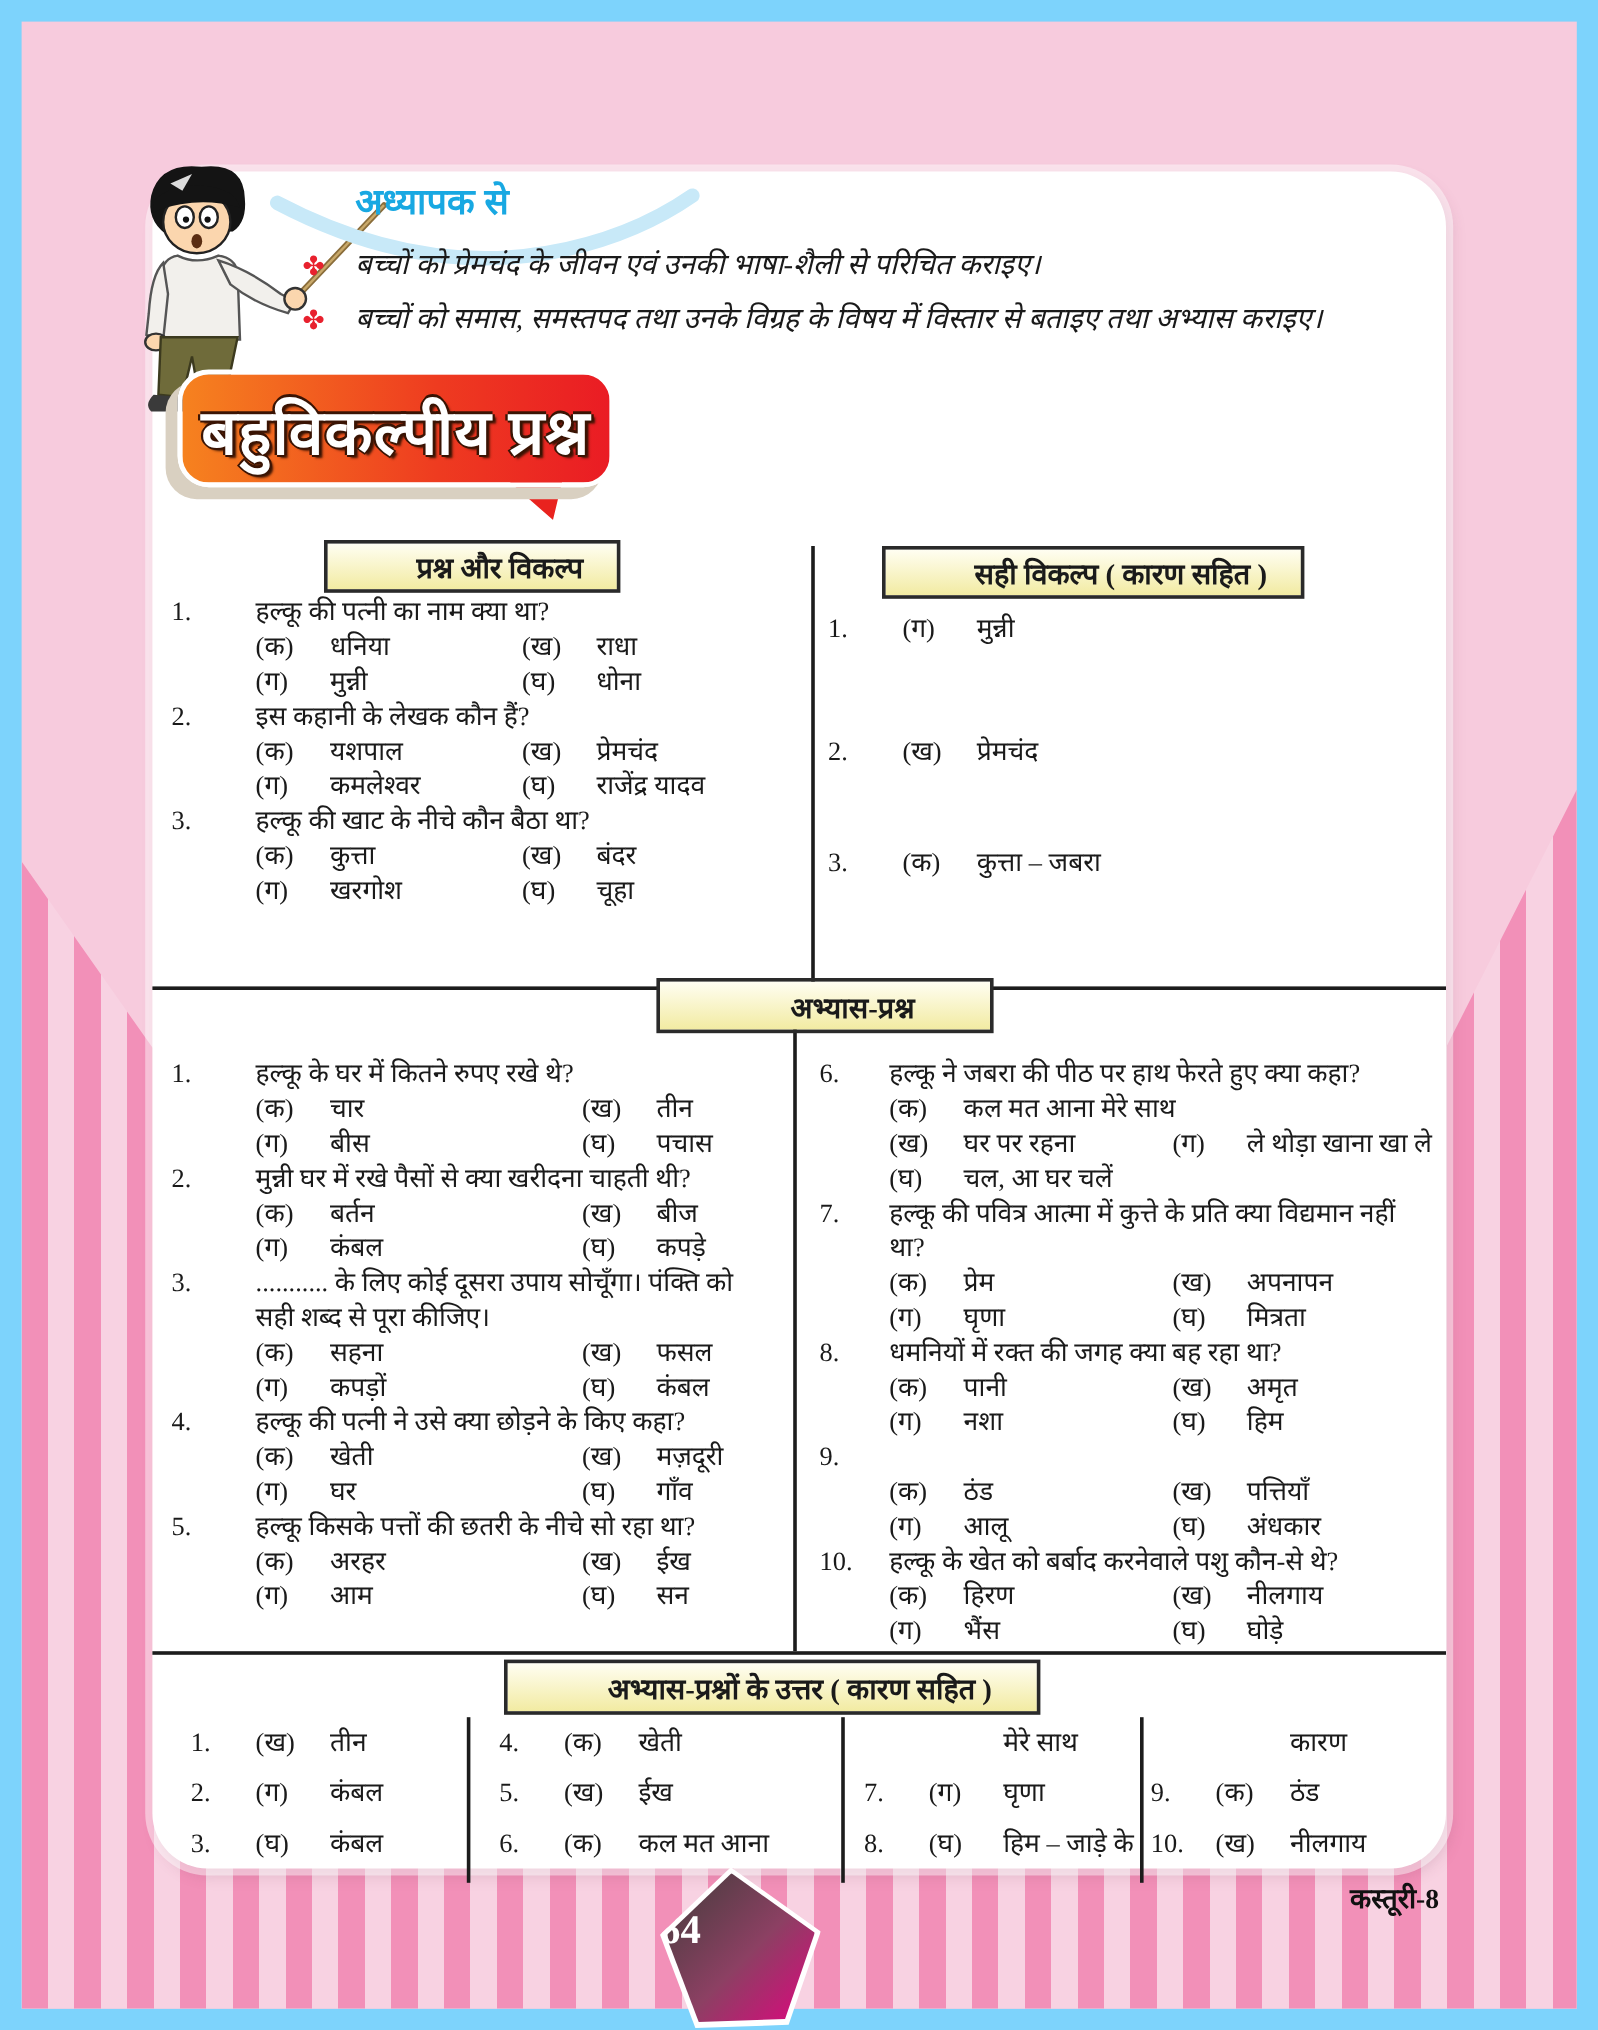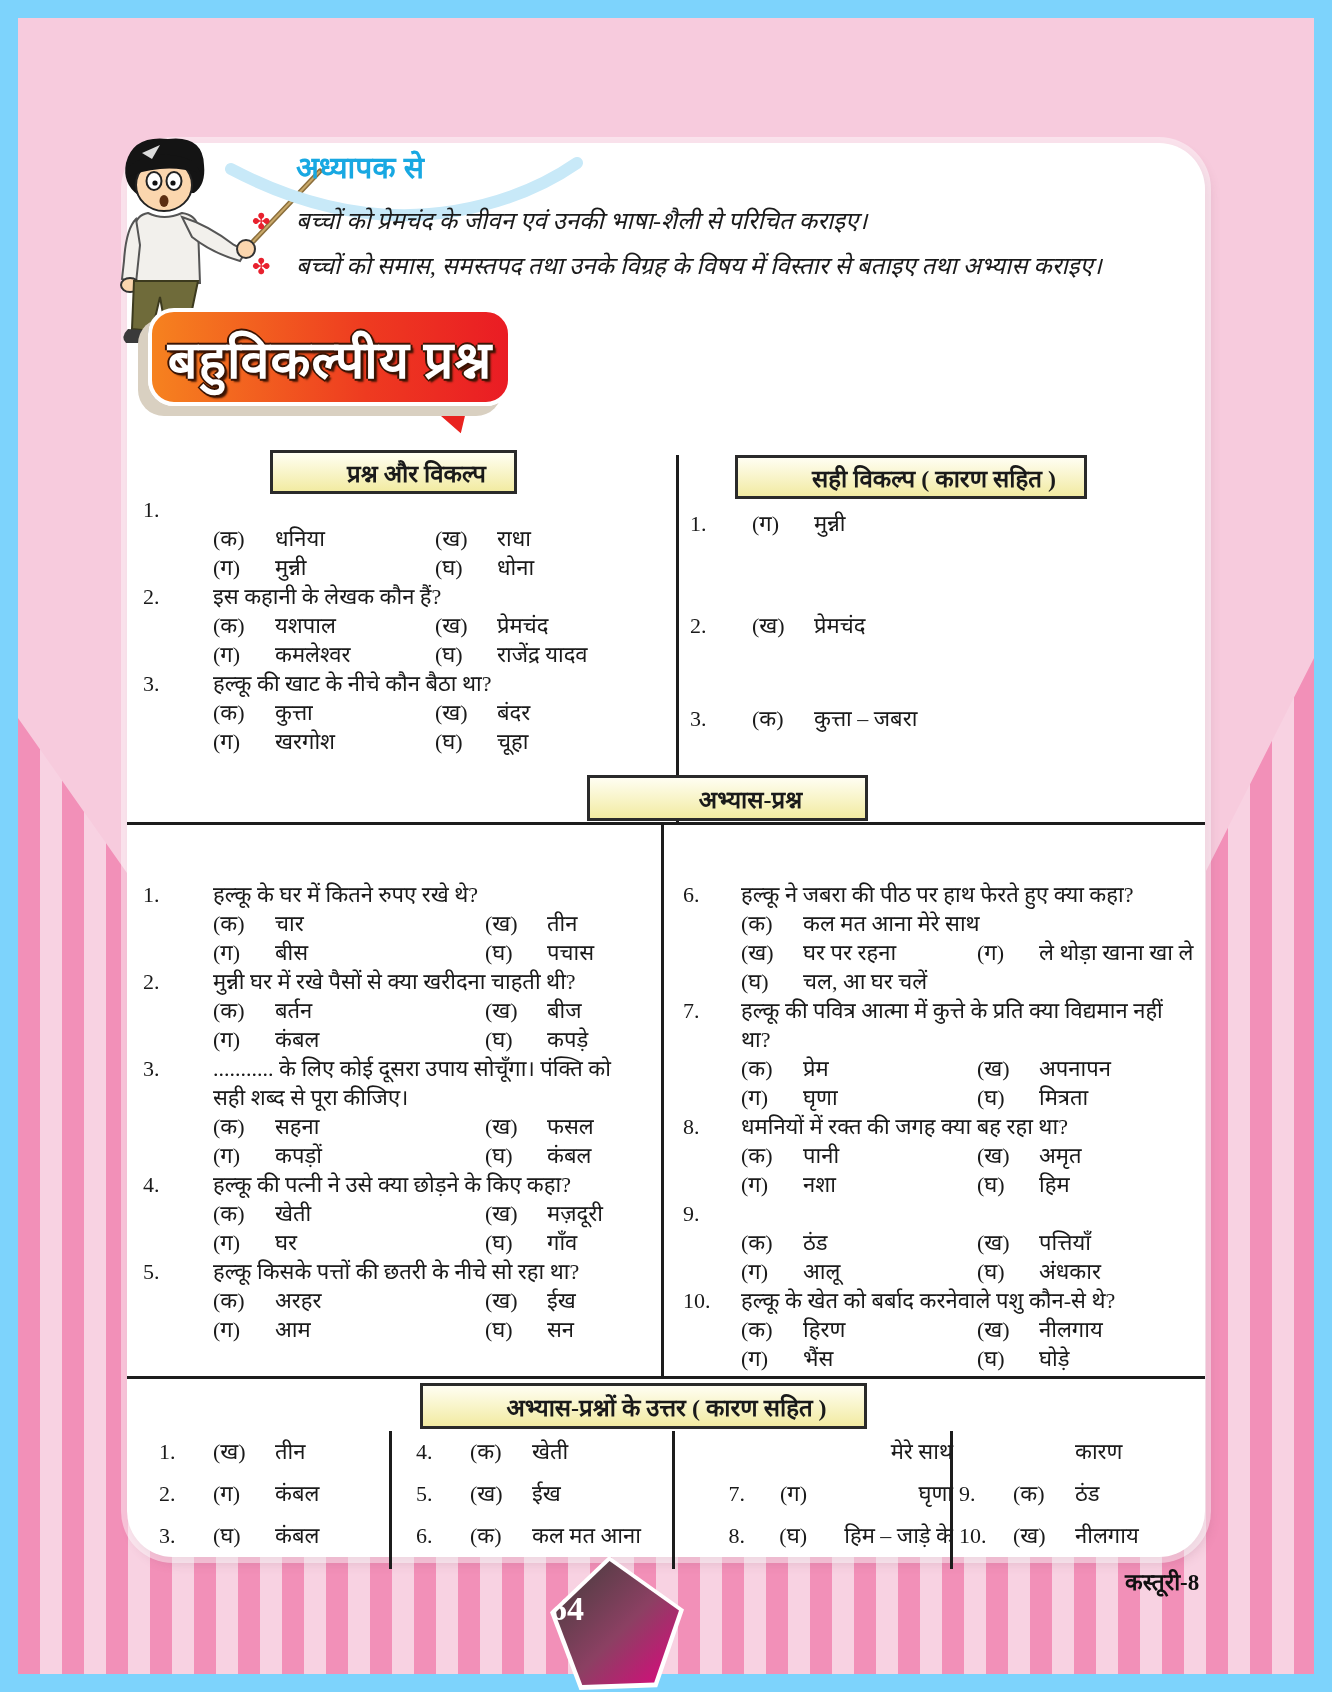--- a/index.html
+++ b/index.html
@@ -28,21 +28,21 @@
                  background:linear-gradient(90deg,#f6821f 0%,#ee3b20 60%,#ea1c24 100%);
                  border:4px solid #ffffff;border-radius:26px;
                  box-shadow:-10px 10px 0 #d9d0c1;display:flex;align-items:center;justify-content:center;}
   .banner-title{color:#ffffff;font-weight:bold;font-size:52px;letter-spacing:1px;
                 text-shadow:2px 0 #3a1404,-2px 0 #3a1404,0 2px #3a1404,0 -2px #3a1404,3px 3px 2px #3a1404;}
   
   .ybox{position:absolute;background:linear-gradient(#fffef2,#f2eba2);border:3px solid #2a2a2a;
         display:flex;align-items:center;justify-content:center;font-weight:bold;font-size:24px;z-index:3;padding-left:46px;}
   .ybox-mcq-left{left:143px;top:307px;width:195px;height:38px;}
   .ybox-mcq-right{left:608px;top:312px;width:300px;height:38px;}
-  .ybox-practice{left:420px;top:632px;width:229px;height:40px;margin-left:40px;}
+  .ybox-practice{left:420px;top:672px;width:229px;height:40px;}
   .ybox-answers{left:293px;top:1240px;width:395px;height:40px;}
   
   .vline{position:absolute;width:3px;background:#1c1c1c;}
   .hline{position:absolute;height:3px;background:#1c1c1c;left:0;width:1078px;}
   .vline-1{left:549px;top:312px;height:367px;}
   .hline-1{top:679px;}
   .vline-2{left:534px;top:682px;height:551px;}
   .hline-2{top:1233px;}
   
   .qcol{position:absolute;font-size:22px;line-height:29px;}
@@ -59,21 +59,21 @@
   .mcq-ans{position:absolute;left:563px;top:366px;width:500px;font-size:22px;line-height:29px;}
   .ans-item{display:grid;grid-template-columns:62px 62px 1fr;}
   .mcq-ans .ans-item:nth-child(2){margin-top:73px;}
   .mcq-ans .ans-item:nth-child(3){margin-top:64px;}
   
   .ans-col{position:absolute;top:1288px;height:138px;font-size:22px;}
   .ans-col .ans-item{line-height:42px;grid-template-columns:54px 62px 1fr;}
   .ac-0{left:8px;width:254px;padding-left:24px;}
   .ac-1{left:262px;width:283px;}
   .ac-1 .ans-item{padding-left:24px;}
-  .ac-2{left:545px;width:278px;text-align:right;}
+  .ac-2{left:574px;width:278px;}
   .ac-2 .ans-item{padding-left:16px;}
   .ac-3{left:823px;width:247px;}
   .ac-3 .ans-item{padding-left:6px;}
   .ac-1,.ac-2,.ac-3{border-left:3px solid #1c1c1c;}
   
   .page-badge{position:absolute;left:550px;top:1556px;width:134px;height:134px;
               clip-path:polygon(44% 0%,100% 40%,80% 98%,22% 100%,0% 42%);background:#ffffff;z-index:5;}
   .badge-inner{position:absolute;left:5px;top:5px;right:5px;bottom:5px;
                clip-path:polygon(44% 0%,100% 40%,80% 98%,22% 100%,0% 42%);
                background:linear-gradient(135deg,#413c3a 0%,#8c4063 55%,#e0047f 100%);}
@@ -143,20 +143,21 @@
     </div>
 
     <div class="ybox ybox-mcq-left">प्रश्न और विकल्प</div>
     <div class="ybox ybox-mcq-right">सही विकल्प ( कारण सहित )</div>
     <div class="vline vline-1"></div>
     <div class="hline hline-1"></div>
     <div id="mcq-left-questions" class="qcol qcol-mcq">
         <div class="q-block">
           <div class="q-head">
             <span class="q-num">1.</span>
+            <span class="q-text">हल्कू की पत्नी का नाम क्या था?</span>
           </div>
           <div class="opt-row">
             <span class="opt-label">(क)</span>
             <span class="opt-text">धनिया</span>
             <span class="opt-label">(ख)</span>
             <span class="opt-text">राधा</span>
           </div>
           <div class="opt-row">
             <span class="opt-label">(ग)</span>
             <span class="opt-text">मुन्नी</span>

